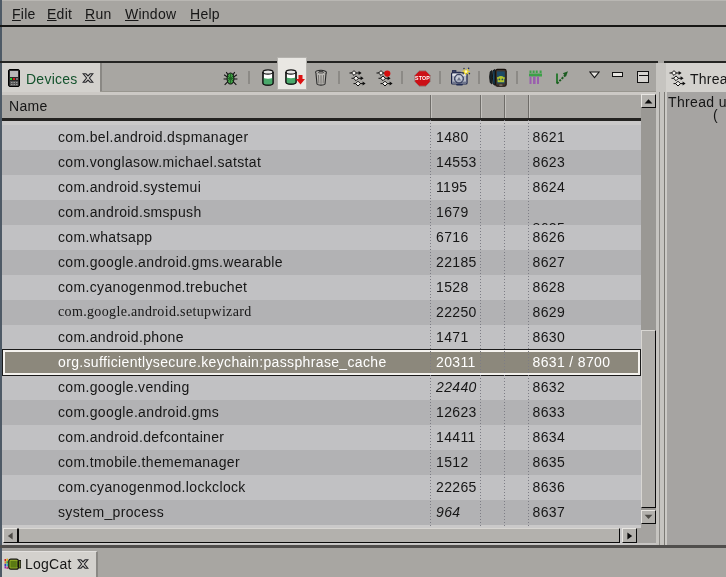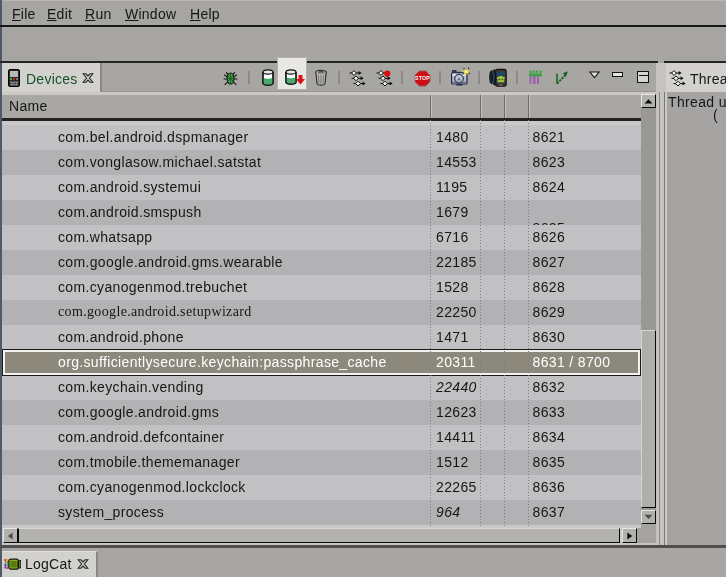--- a/index.html
+++ b/index.html
@@ -267,21 +267,21 @@
 <div class="txt" style="left:532.5px;top:275px;height:25px;line-height:24px;font-size:14px;letter-spacing:0.35px;">8628</div>
 <div class="abs row" style="left:2px;top:300px;width:639px;height:25px;background:#b2b2b4;"></div>
 <div class="txt" style="left:58px;top:300px;height:25px;line-height:24px;font-size:14px;letter-spacing:0.35px;font-family:Liberation Serif, serif;">com.google.android.setupwizard</div>
 <div class="txt" style="left:436px;top:300px;height:25px;line-height:24px;font-size:14px;letter-spacing:0.35px;">22250</div>
 <div class="txt" style="left:532.5px;top:300px;height:25px;line-height:24px;font-size:14px;letter-spacing:0.35px;">8629</div>
 <div class="abs row" style="left:2px;top:325px;width:639px;height:25px;background:#c1c1c3;"></div>
 <div class="txt" style="left:58px;top:325px;height:25px;line-height:24px;font-size:14px;letter-spacing:0.35px;">com.android.phone</div>
 <div class="txt" style="left:436px;top:325px;height:25px;line-height:24px;font-size:14px;letter-spacing:0.35px;">1471</div>
 <div class="txt" style="left:532.5px;top:325px;height:25px;line-height:24px;font-size:14px;letter-spacing:0.35px;">8630</div>
 <div class="abs row" style="left:2px;top:375px;width:639px;height:25px;background:#c1c1c3;"></div>
-<div class="txt" style="left:58px;top:375px;height:25px;line-height:24px;font-size:14px;letter-spacing:0.35px;">com.keychain.vending</div>
+<div class="txt" style="left:58px;top:375px;height:25px;line-height:24px;font-size:14px;letter-spacing:0.35px;">com.google.vending</div>
 <div class="txt" style="left:436px;top:375px;height:25px;line-height:24px;font-size:14px;letter-spacing:0.35px;font-style:italic;">22440</div>
 <div class="txt" style="left:532.5px;top:375px;height:25px;line-height:24px;font-size:14px;letter-spacing:0.35px;">8632</div>
 <div class="abs row" style="left:2px;top:400px;width:639px;height:25px;background:#b2b2b4;"></div>
 <div class="txt" style="left:58px;top:400px;height:25px;line-height:24px;font-size:14px;letter-spacing:0.35px;">com.google.android.gms</div>
 <div class="txt" style="left:436px;top:400px;height:25px;line-height:24px;font-size:14px;letter-spacing:0.35px;">12623</div>
 <div class="txt" style="left:532.5px;top:400px;height:25px;line-height:24px;font-size:14px;letter-spacing:0.35px;">8633</div>
 <div class="abs row" style="left:2px;top:425px;width:639px;height:25px;background:#c1c1c3;"></div>
 <div class="txt" style="left:58px;top:425px;height:25px;line-height:24px;font-size:14px;letter-spacing:0.35px;">com.android.defcontainer</div>
 <div class="txt" style="left:436px;top:425px;height:25px;line-height:24px;font-size:14px;letter-spacing:0.35px;">14411</div>
 <div class="txt" style="left:532.5px;top:425px;height:25px;line-height:24px;font-size:14px;letter-spacing:0.35px;">8634</div>

